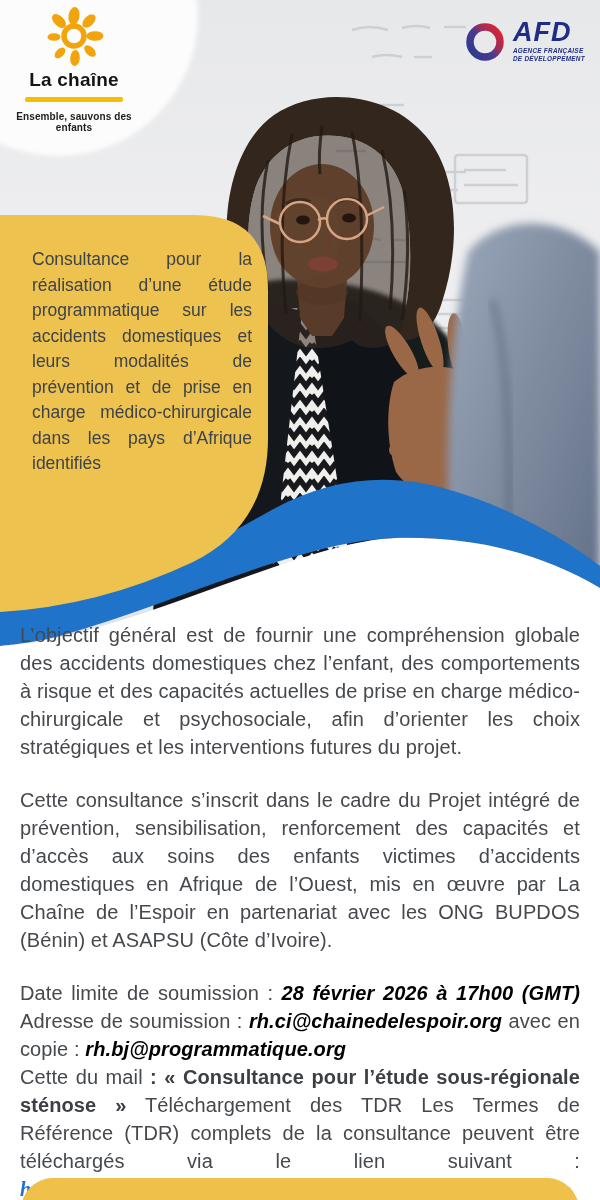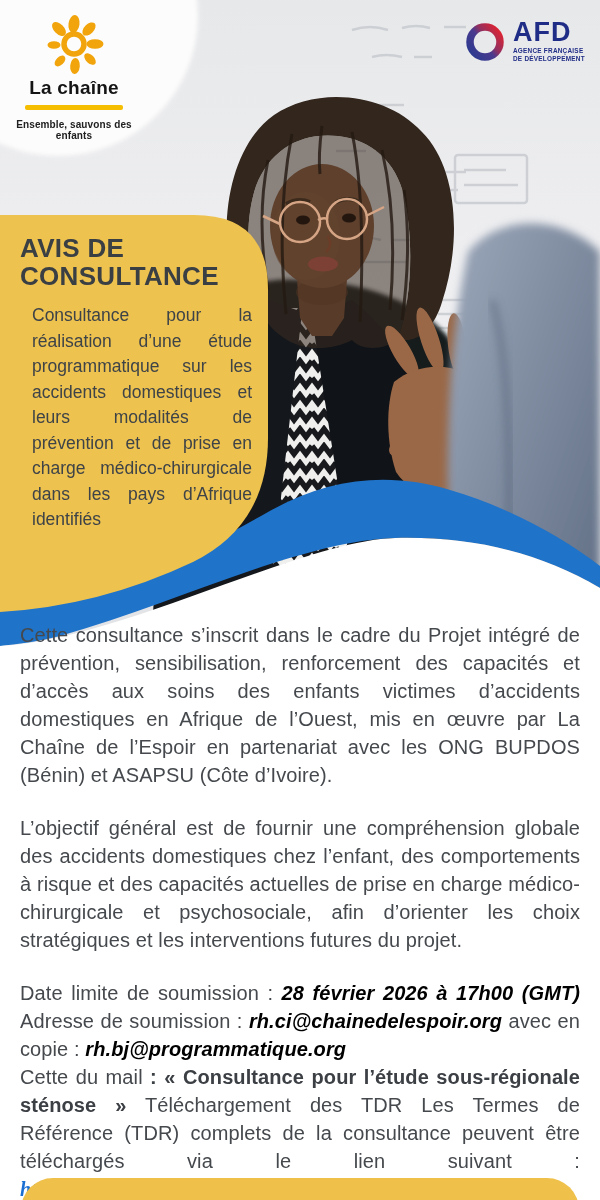--- a/index.html
+++ b/index.html
@@ -1,29 +1,29 @@
 <!DOCTYPE html>
 <html><head>
 <meta charset="utf-8">
 <style>
   html,body{margin:0;padding:0;background:#ffffff;}
   .page{position:relative;width:600px;height:1200px;overflow:hidden;background:#ffffff;
         font-family:"Liberation Sans",sans-serif;}
   .hero{position:absolute;top:0;left:0;}
 
   
-  .logo-left{position:absolute;left:0;top:14px;width:148px;text-align:center;z-index:5;}
+  .logo-left{position:absolute;left:0;top:6px;width:148px;text-align:center;z-index:5;}
   .logo-left .sun{display:block;margin:0 auto;}
   .logo-name{font-size:19px;font-weight:bold;color:#141414;line-height:20px;letter-spacing:.2px;}
   .logo-rule{width:98px;height:5px;background:#F5BE00;border-radius:2px;margin:7px auto 9px;}
   .logo-tag{font-size:10px;font-weight:bold;color:#202020;letter-spacing:.1px;}
 
   
   .logo-afd{position:absolute;left:463px;top:20px;display:flex;align-items:flex-start;z-index:5;}
-  .afd-text{margin-left:6px;}
+  .afd-text{margin-left:6px;font-style:italic;}
   .afd-acronym{font-size:27px;font-weight:bold;color:#202D86;line-height:25px;letter-spacing:1px;}
   .afd-tag{font-size:6.4px;font-weight:bold;color:#202D86;line-height:8px;letter-spacing:.25px;margin-top:2px;}
 
   
   .banner-text{position:absolute;left:20px;top:234px;width:232px;z-index:4;}
   .banner-title{font-size:26px;line-height:28px;font-weight:bold;color:#3A3F44;letter-spacing:.3px;}
   .banner-desc{margin-top:13px;font-size:17.5px;line-height:25.5px;color:#3E4348;text-align:justify;margin-left:12px;}
 
   
   .body-text{position:absolute;left:20px;top:621px;width:560px;z-index:4;
@@ -189,30 +189,26 @@
     <div class="afd-text">
       <div class="afd-acronym">AFD</div>
       <div class="afd-tag">
         <div>AGENCE FRANÇAISE</div>
         <div>DE DÉVELOPPEMENT</div>
       </div>
     </div>
   </div>
 
   <div class="banner-text">
-    <div class="banner-title">
-      <div>AVIS DE</div>
-      <div>CONSULTANCE</div>
-    </div>
     <div class="banner-desc">Consultance pour la réalisation d’une étude programmatique sur les accidents domestiques et leurs modalités de prévention et de prise en charge médico-chirurgicale dans les pays d’Afrique identifiés</div>
   </div>
 
   <div class="body-text">
+    <p>L’objectif général est de fournir une compréhension globale des accidents domestiques chez l’enfant, des comportements à risque et des capacités actuelles de prise en charge médico-chirurgicale et psychosociale, afin d’orienter les choix stratégiques et les interventions futures du projet.</p>
     <p>Cette consultance s’inscrit dans le cadre du Projet intégré de prévention, sensibilisation, renforcement des capacités et d’accès aux soins des enfants victimes d’accidents domestiques en Afrique de l’Ouest, mis en œuvre par La Chaîne de l’Espoir en partenariat avec les ONG BUPDOS (Bénin) et ASAPSU (Côte d’Ivoire).</p>
-    <p>L’objectif général est de fournir une compréhension globale des accidents domestiques chez l’enfant, des comportements à risque et des capacités actuelles de prise en charge médico-chirurgicale et psychosociale, afin d’orienter les choix stratégiques et les interventions futures du projet.</p>
     <p><span>Date limite de soumission : </span><span class="bi">28 février 2026 à 17h00 (GMT)</span><span> Adresse de soumission : </span><span class="bi">rh.ci@chainedelespoir.org</span><span> avec en copie : </span><span class="bi">rh.bj@programmatique.org</span><br>
       <span>Cette du mail </span><span class="b">: « Consultance pour l’étude sous-régionale sténose »</span><span> Téléchargement des TDR Les Termes de Référence (TDR) complets de la consultance peuvent être téléchargés via le lien suivant : </span><span class="link" role="link">https://www.swisstransfer.com/d/61c60fe7-5829-4911-8a9d-644354ddf747</span>
     </p>
   </div>
 
   <div class="footer-bar"></div>
 
 </div>
 
 </body></html>

